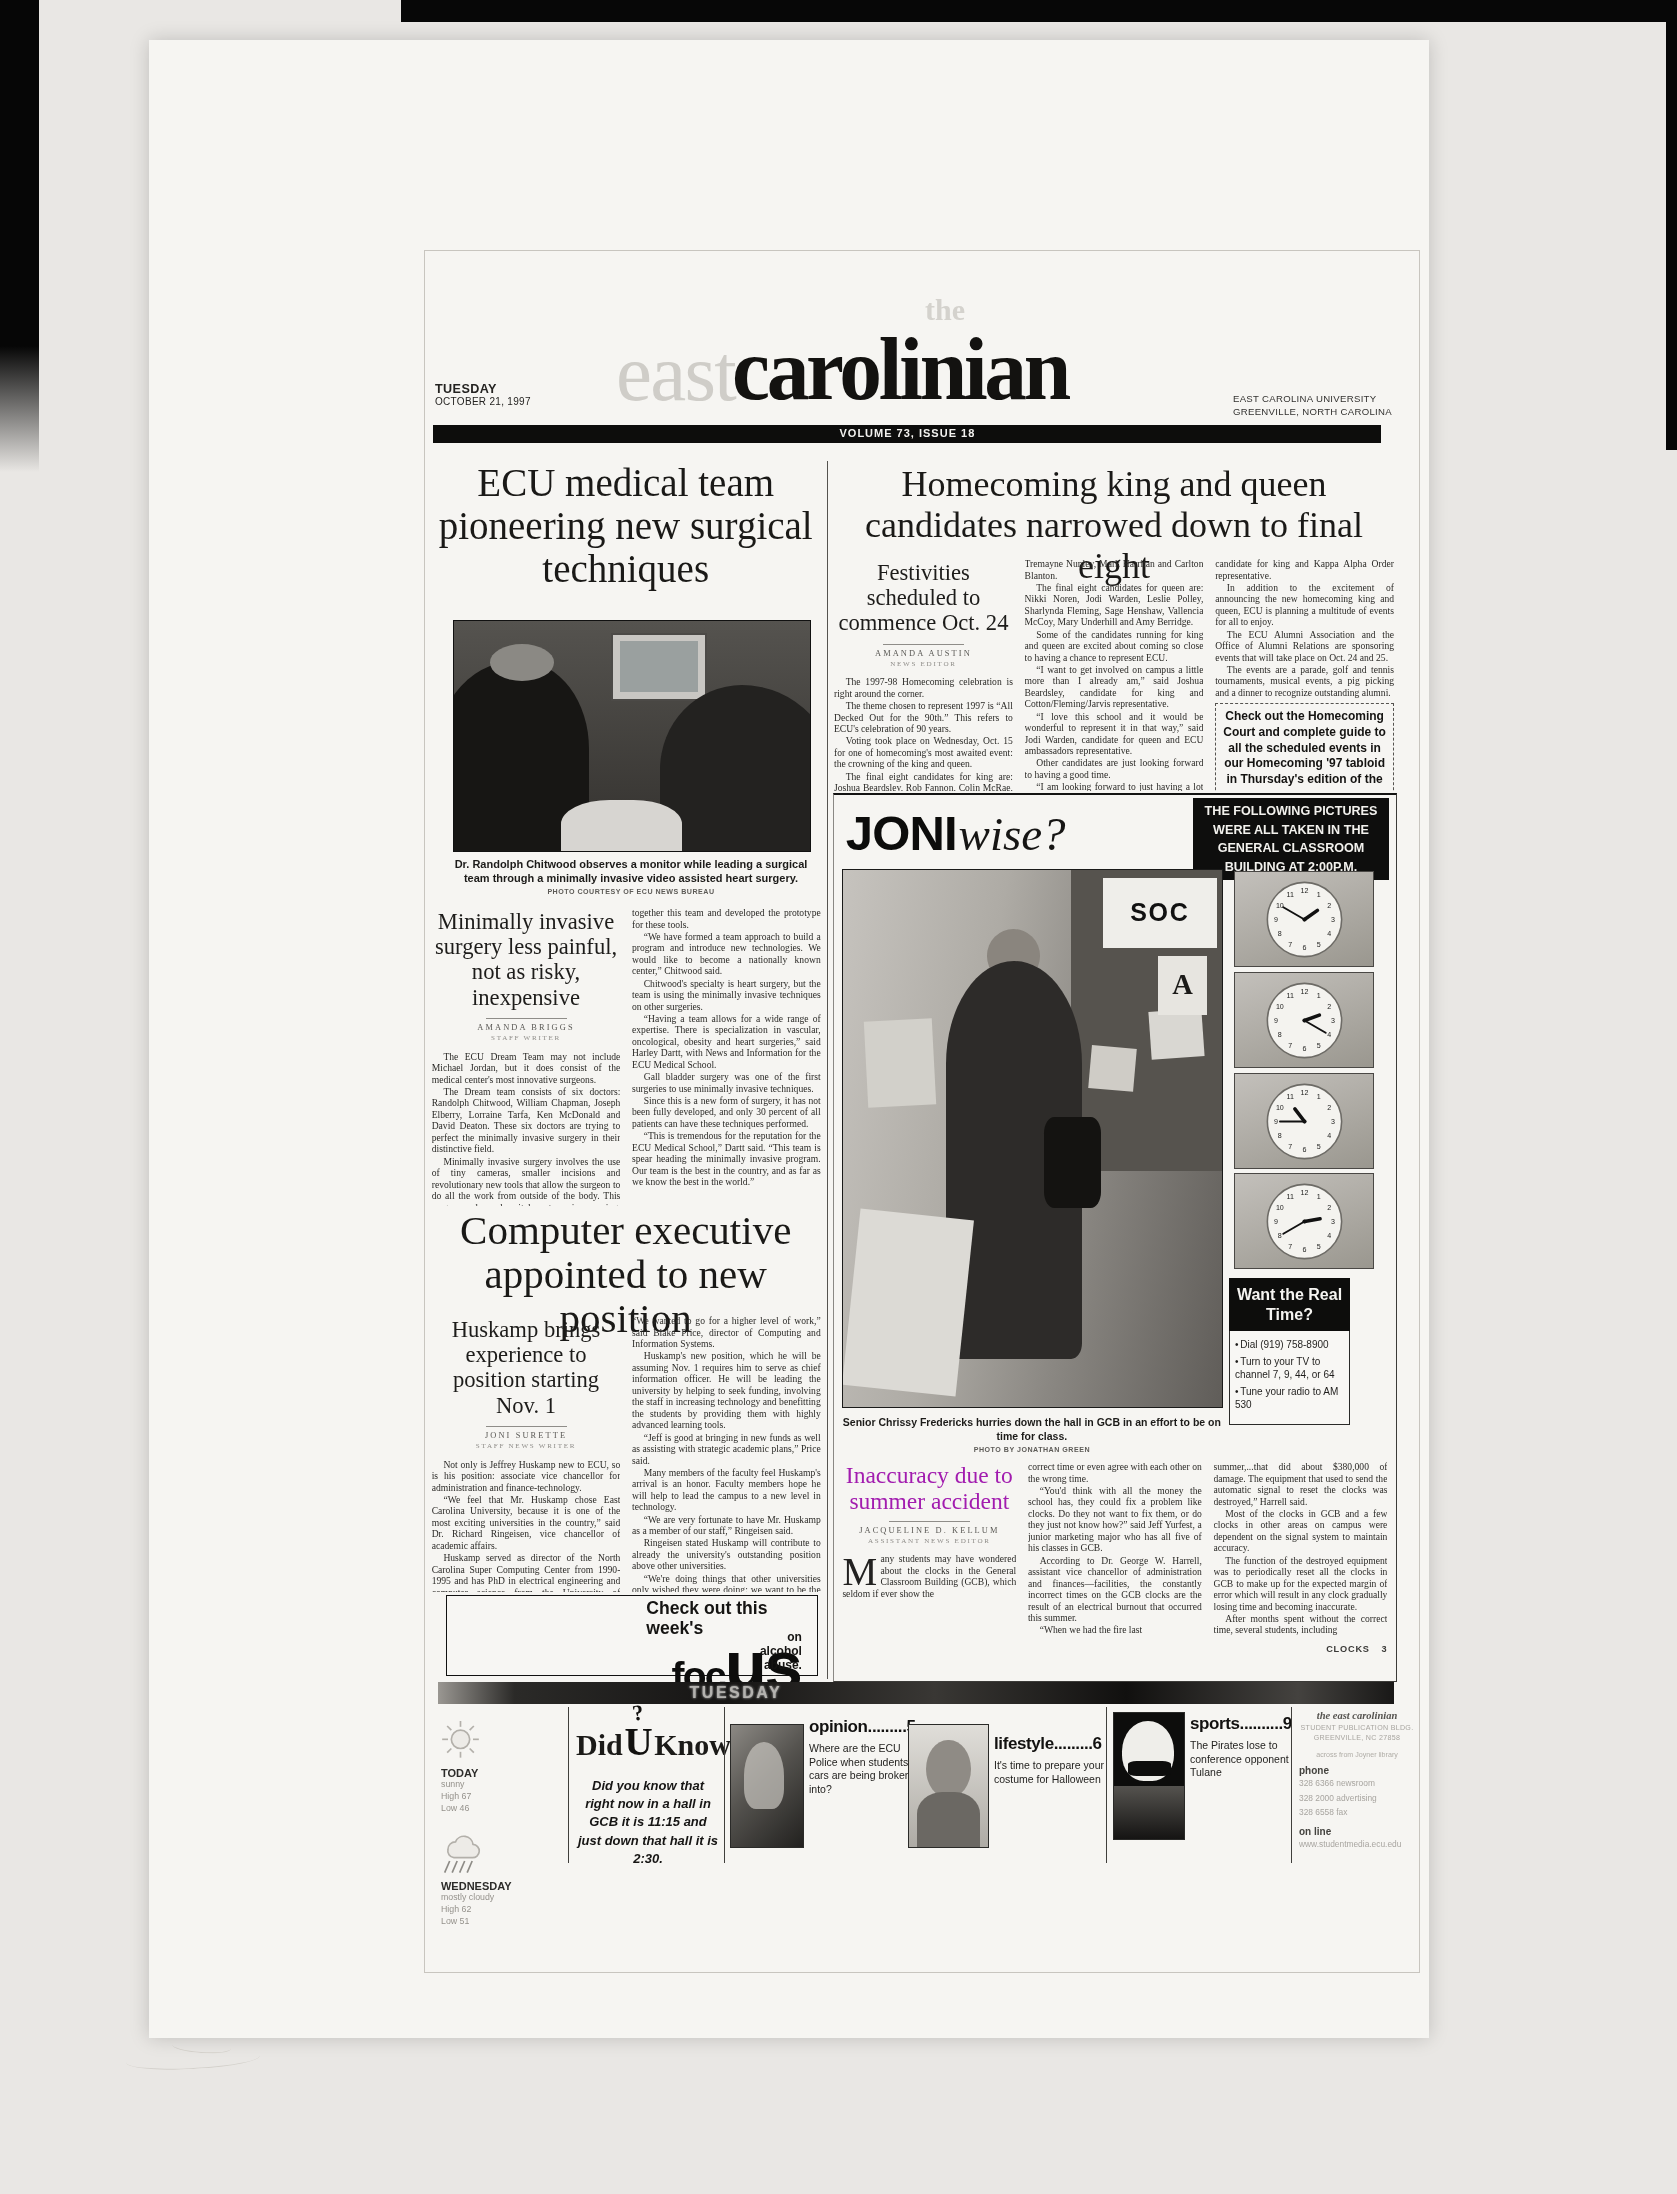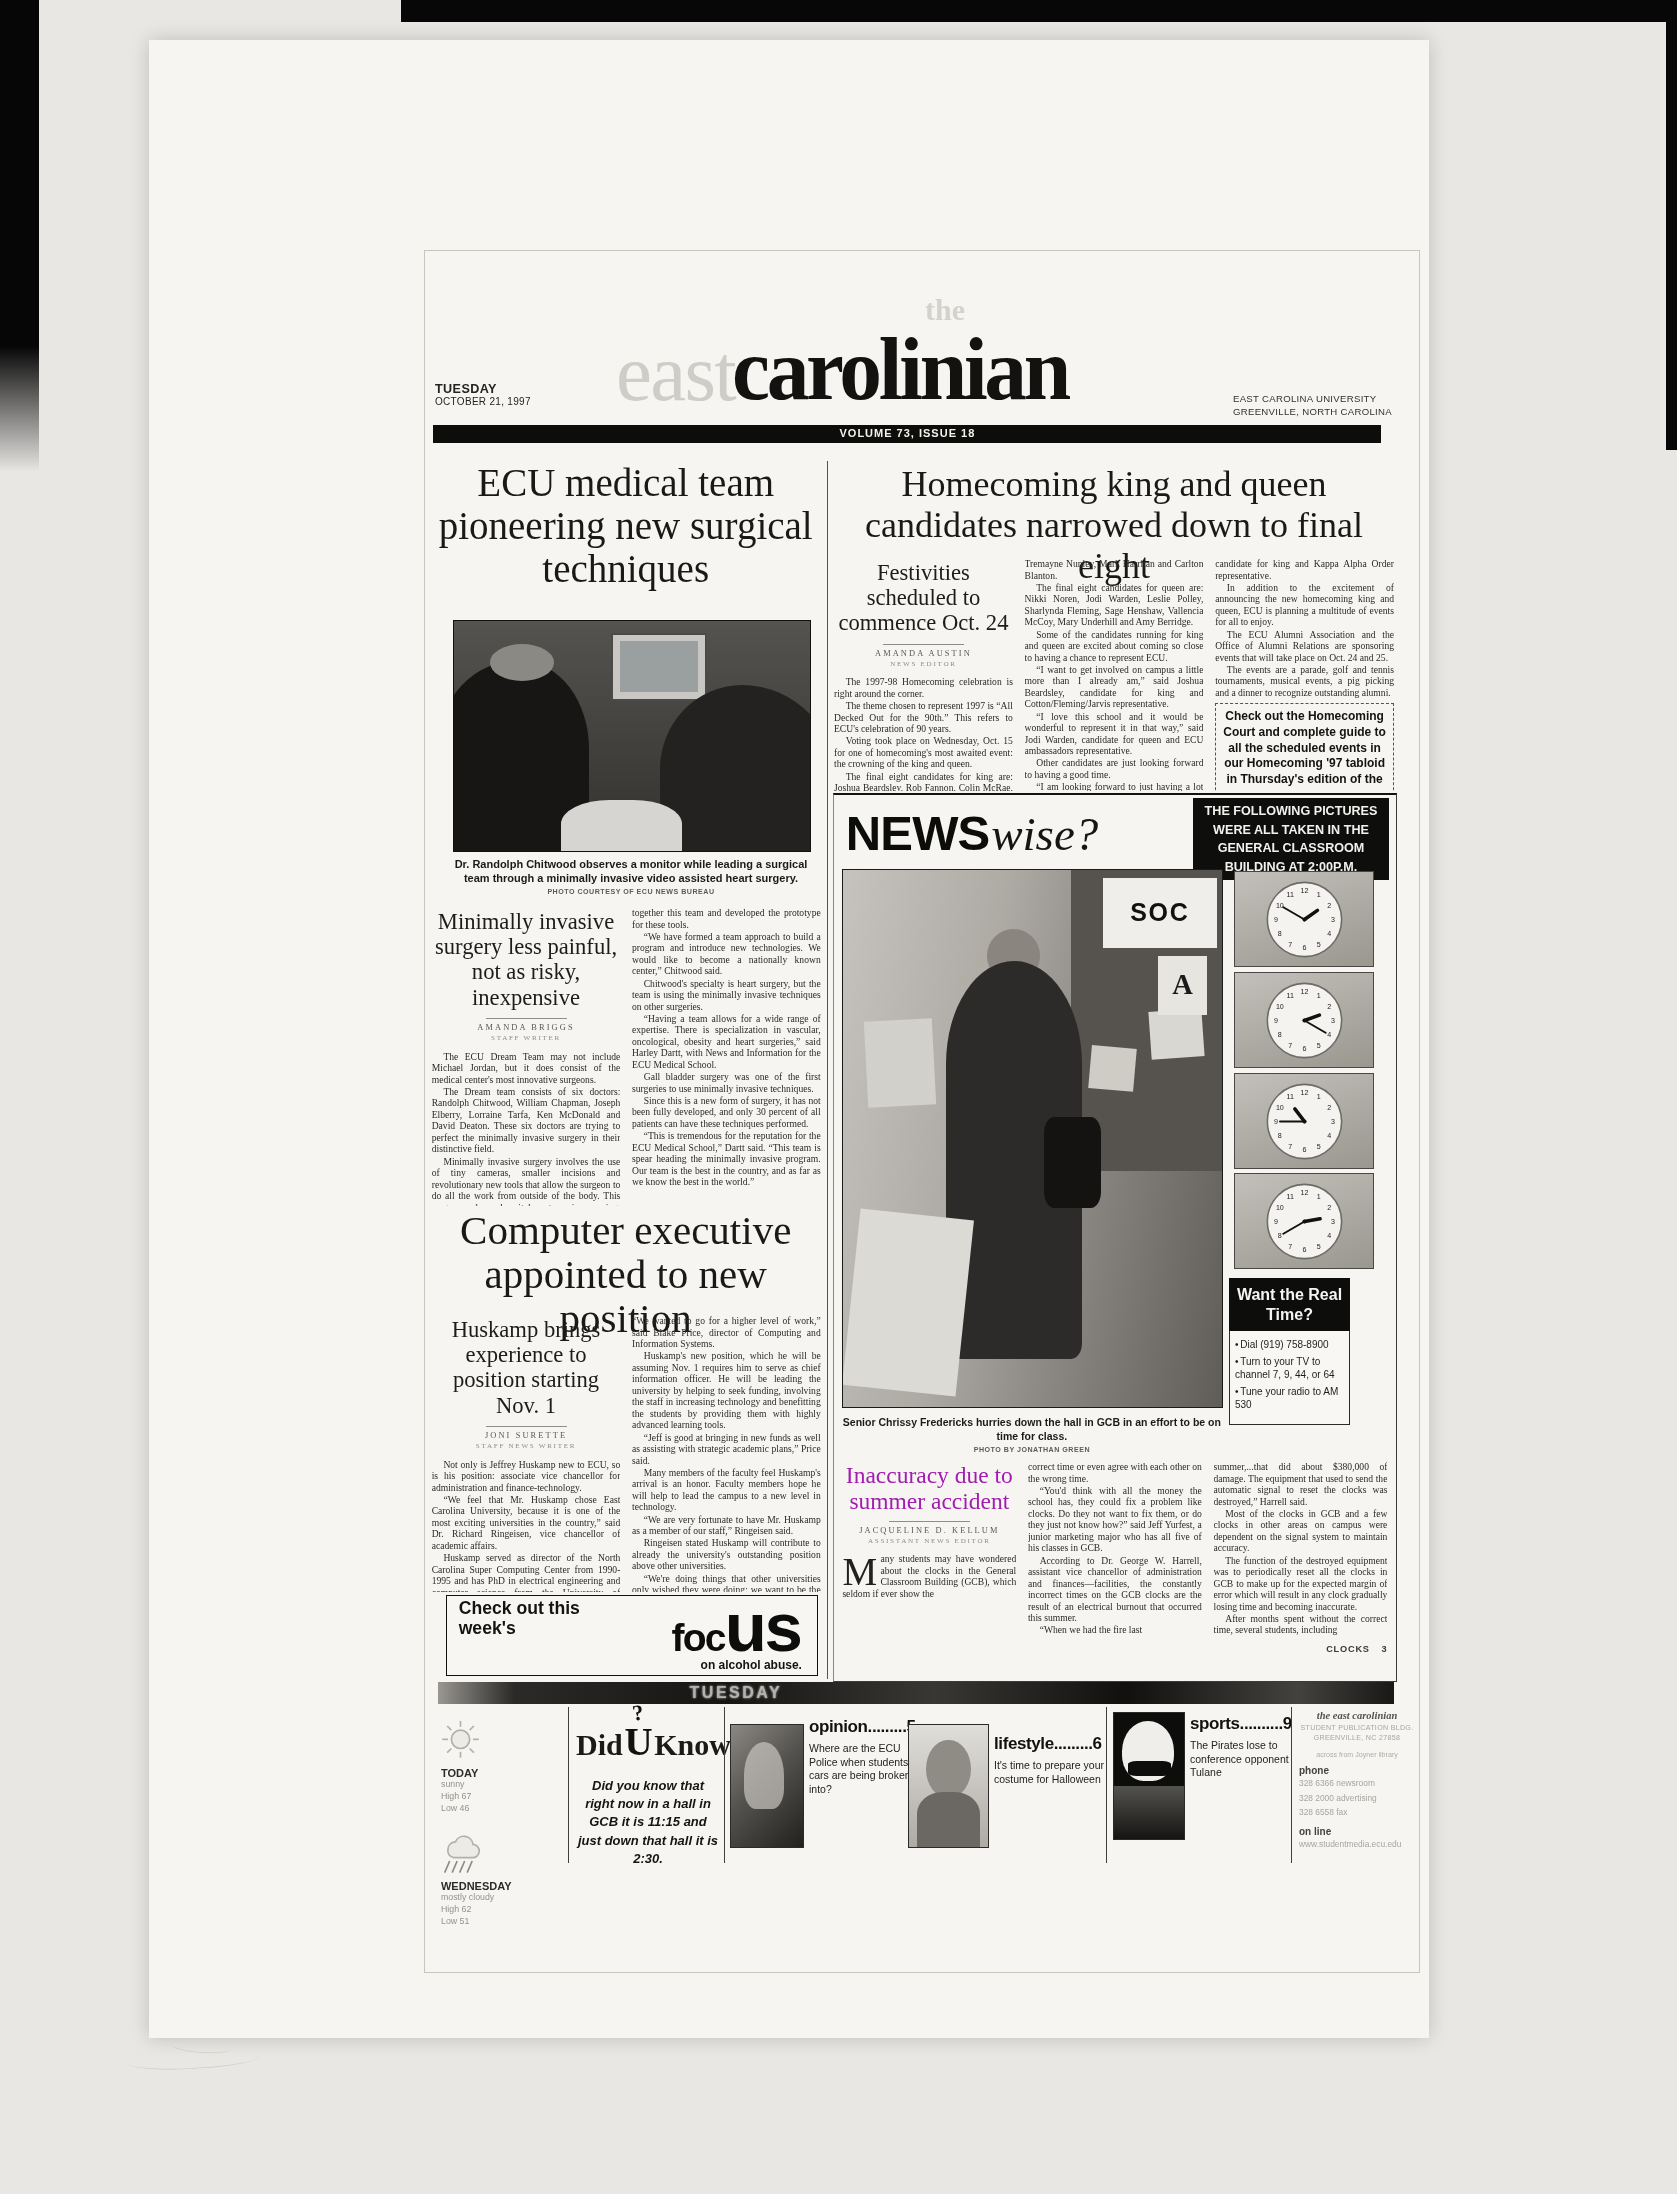--- a/index.html
+++ b/index.html
@@ -48,21 +48,21 @@
   .surg-monitor{left:44%;top:5%;width:26%;height:28%;background:#c9c7c3;border:2.5px solid #4c4a47;}
   .surg-screen{left:8%;top:10%;width:84%;height:80%;background:#9aa09f;}
   .surg-fig1{left:-6%;top:18%;width:44%;height:90%;background:#171614;border-radius:50% 42% 0 0;}
   .surg-fig2{left:58%;top:28%;width:50%;height:80%;background:#232220;border-radius:46% 54% 0 0;}
   .surg-cap{left:10%;top:10%;width:18%;height:16%;background:#8b8984;border-radius:50%;}
   .surg-drape{left:30%;bottom:-4%;width:34%;height:26%;background:#d7d5d1;border-radius:40% 40% 0 0;}
   .caption{font-family:"Liberation Sans",sans-serif;font-weight:bold;font-size:11px;color:#1c1b19;text-align:center;line-height:1.3;}
   .cap1{left:28px;top:606px;width:356px;}
   .credit{font-family:"Liberation Sans",sans-serif;font-size:7.1px;color:#5d5b57;text-align:center;letter-spacing:0.5px;margin-top:2.5px;font-weight:bold;}
   
-  .focus-box{left:21px;top:1344px;width:372px;height:81px;border:1.7px solid #111;background:#f7f6f3;display:flex;align-items:flex-start;padding:3.4px 11.7px;box-sizing:border-box;}
+  .focus-box{left:21px;top:1344px;width:372px;height:81px;border:1.7px solid #111;background:#f7f6f3;display:flex;align-items:flex-end;padding:3.4px 11.7px;box-sizing:border-box;flex-direction:column;}
   .focus-lead{font-family:"Liberation Sans",sans-serif;font-weight:bold;font-size:17.6px;color:#151412;width:159px;line-height:1.1;}
   .focus-right{flex:1;position:relative;text-align:right;height:100%;}
   .focus-logo{position:absolute;right:5px;top:-11.7px;white-space:nowrap;}
   .focus-foc{font-family:"Liberation Sans",sans-serif;font-weight:bold;font-size:39px;color:#0d0d0c;letter-spacing:-1.7px;}
   .focus-us{font-family:"Liberation Sans",sans-serif;font-weight:bold;font-size:69px;color:#0d0d0c;letter-spacing:-2.5px;}
   .focus-tag{position:absolute;right:3.4px;bottom:0;font-family:"Liberation Sans",sans-serif;font-weight:bold;font-size:12px;color:#151412;}
   
   .hc-cols{left:409px;top:307px;width:560px;height:233px;}
   .promo-box{border:1.3px dashed #55534f;margin-top:4.2px;padding:5.9px 5px;text-align:center;font-family:"Liberation Sans",sans-serif;font-weight:bold;font-size:12px;line-height:1.3;color:#141311;}
   
@@ -271,21 +271,21 @@
           <p class="para">In addition to the excitement of announcing the new homecoming king and queen, ECU is planning a multitude of events for all to enjoy.</p>
           <p class="para">The ECU Alumni Association and the Office of Alumni Relations are sponsoring events that will take place on Oct. 24 and 25.</p>
           <p class="para">The events are a parade, golf and tennis tournaments, musical events, a pig picking and a dinner to recognize outstanding alumni.</p>
         </div>
       <div class="promo-box">Check out the Homecoming Court and complete guide to all the scheduled events in our Homecoming '97 tabloid in Thursday's edition of the paper.</div>
     </div>
   </div>
 
   <div class="abs clock-box">
     <div class="abs clockwise-title">
-      <span class="cw-bold">NEWS</span><span class="cw-italic">wise?</span>
+      <span class="cw-bold">JONI</span><span class="cw-italic">wise?</span>
     </div>
     <div class="abs notice-box">THE FOLLOWING PICTURES WERE ALL TAKEN IN THE GENERAL CLASSROOM BUILDING AT 2:00P.M.</div>
 
     <div class="abs photo-hall">
       <div class="hall-board"></div>
       <div class="hall-pin1"></div>
       <div class="hall-pin2"></div>
       <div class="hall-poster-soc">SOC</div>
       <div class="hall-poster-a">A</div>
       <div class="hall-paper-2"></div>

